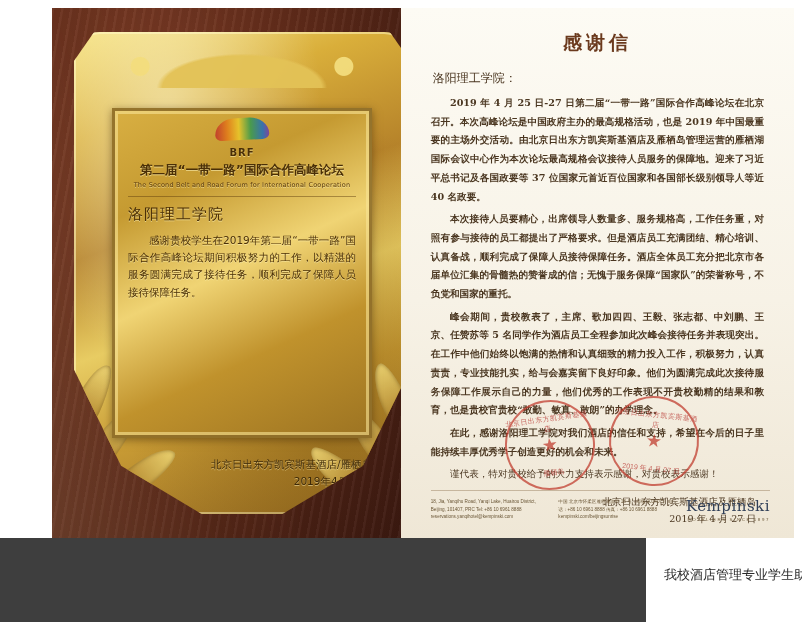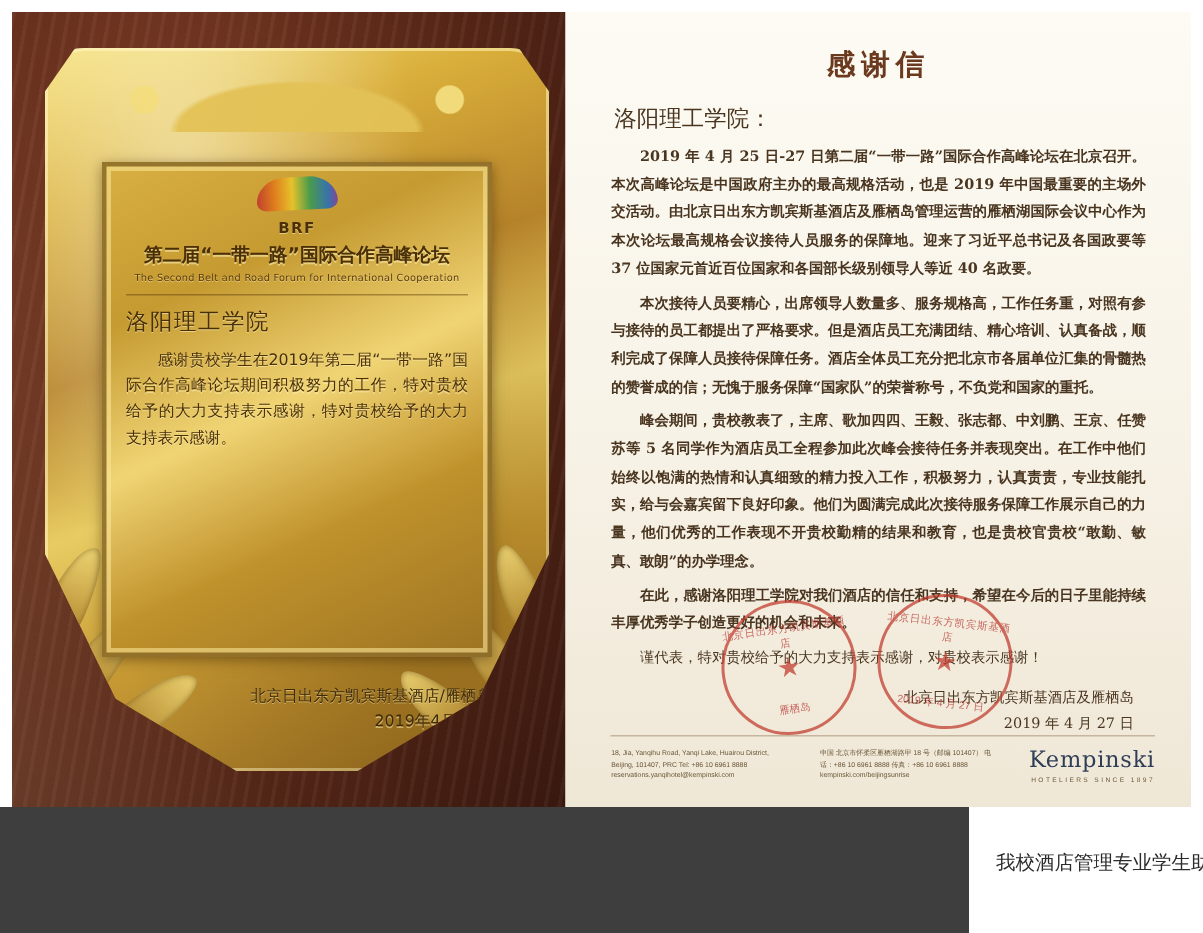--- a/index.html
+++ b/index.html
@@ -29,20 +29,21 @@
     display: flex;
     gap: 0;
   }
   .plaque-photo {
     position: relative;
     width: 408px;
     height: 530px;
     background:
       radial-gradient(ellipse at 30% 20%, #7a3a24 0%, #5e2a19 45%, #3b1910 100%);
     overflow: hidden;
+    margin-left: 44px;
   }
   .wood-grain {
     position: absolute;
     inset: 0;
     background: repeating-linear-gradient(
        100deg,
        rgba(255,255,255,0.045) 0px,
        rgba(255,255,255,0.045) 2px,
        rgba(0,0,0,0.05) 3px,
        rgba(0,0,0,0.05) 9px);
@@ -216,21 +217,21 @@
   }
   .letter-title {
     text-align: center;
     font-size: 19px;
     letter-spacing: 4px;
     color: #6b3a1e;
     margin: 2px 0 14px 0;
     font-weight: bold;
   }
   .letter-salutation {
-    font-size: 15px;
+    font-size: 12px;
     margin: 0 0 7px 2px;
     color: #4a3620;
   }
   .letter-p {
     font-size: 9.6px;
     line-height: 1.95;
     text-align: justify;
     text-indent: 19.2px;
     margin: 0 0 4px 0;
     color: #4a3620;
@@ -370,21 +371,21 @@
             <div class="brf-logo">
               <div class="brf-mark">
                 <div class="brf-ribbon"></div>
                 <div class="brf-text">BRF</div>
               </div>
             </div>
             <div class="plate-title">第二届“一带一路”国际合作高峰论坛</div>
             <div class="plate-sub">The Second Belt and Road Forum for International Cooperation</div>
             <div class="plate-rule"></div>
             <div class="plate-recipient">洛阳理工学院</div>
-            <div class="plate-body">感谢贵校学生在2019年第二届“一带一路”国际合作高峰论坛期间积极努力的工作，特对贵校给予的大力支持表示感谢，特对贵校给予的大力支持表示感谢。</div>
+            <div class="plate-body">感谢贵校学生在2019年第二届“一带一路”国际合作高峰论坛期间积极努力的工作，以精湛的服务圆满完成了接待任务，顺利完成了保障人员接待保障任务。</div>
           </div>
         </div>
 
         <div class="plate-signoff">
           <div>北京日出东方凯宾斯基酒店/雁栖岛</div>
           <div>2019年4月27日</div>
         </div>
       </div>
     </div>
 

